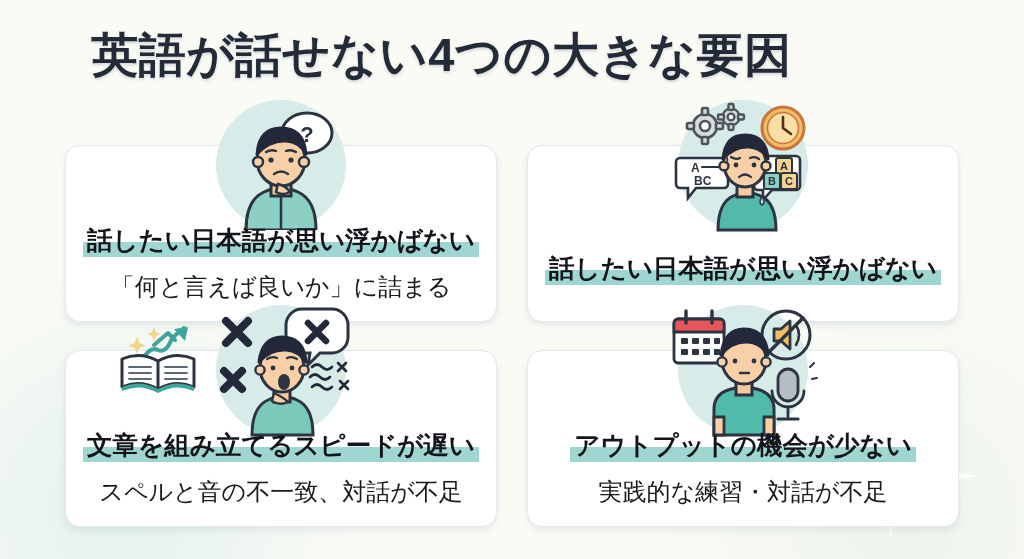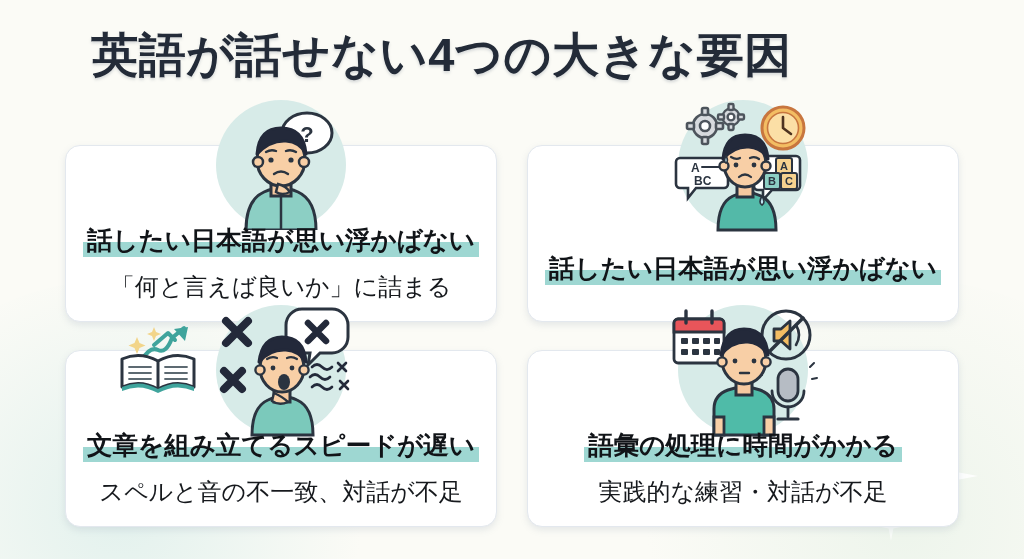--- a/index.html
+++ b/index.html
@@ -312,17 +312,17 @@
           <ellipse cx="66" cy="55" rx="22" ry="24" fill="#f8cfa6" stroke="#2b3440" stroke-width="3"></ellipse>
           <circle cx="44" cy="57" r="4.6" fill="#f8cfa6" stroke="#2b3440" stroke-width="2.4"></circle>
           <circle cx="88" cy="57" r="4.6" fill="#f8cfa6" stroke="#2b3440" stroke-width="2.4"></circle>
           <path d="M43 50 q3 -26 23 -26 q22 0 24 26 q-7 -12 -20 -13 q-16 -1 -27 13 z" fill="#23293a" stroke="#23293a" stroke-width="3" stroke-linejoin="round"></path>
           <circle cx="57" cy="56" r="2.4" fill="#2b3440"></circle>
           <circle cx="76" cy="56" r="2.4" fill="#2b3440"></circle>
           <path d="M62 68 h9" stroke="#2b3440" stroke-width="2.4" stroke-linecap="round"></path>
         </g>
       </svg>
     </div>
-    <div class="card-heading">語彙の処理に時間がかかる</div>
+    <div class="card-heading">アウトプットの機会が少ない</div>
     <div class="card-sub">実践的な練習・対話が不足</div>
   </div>
 
 </div>
 
 </body></html>

